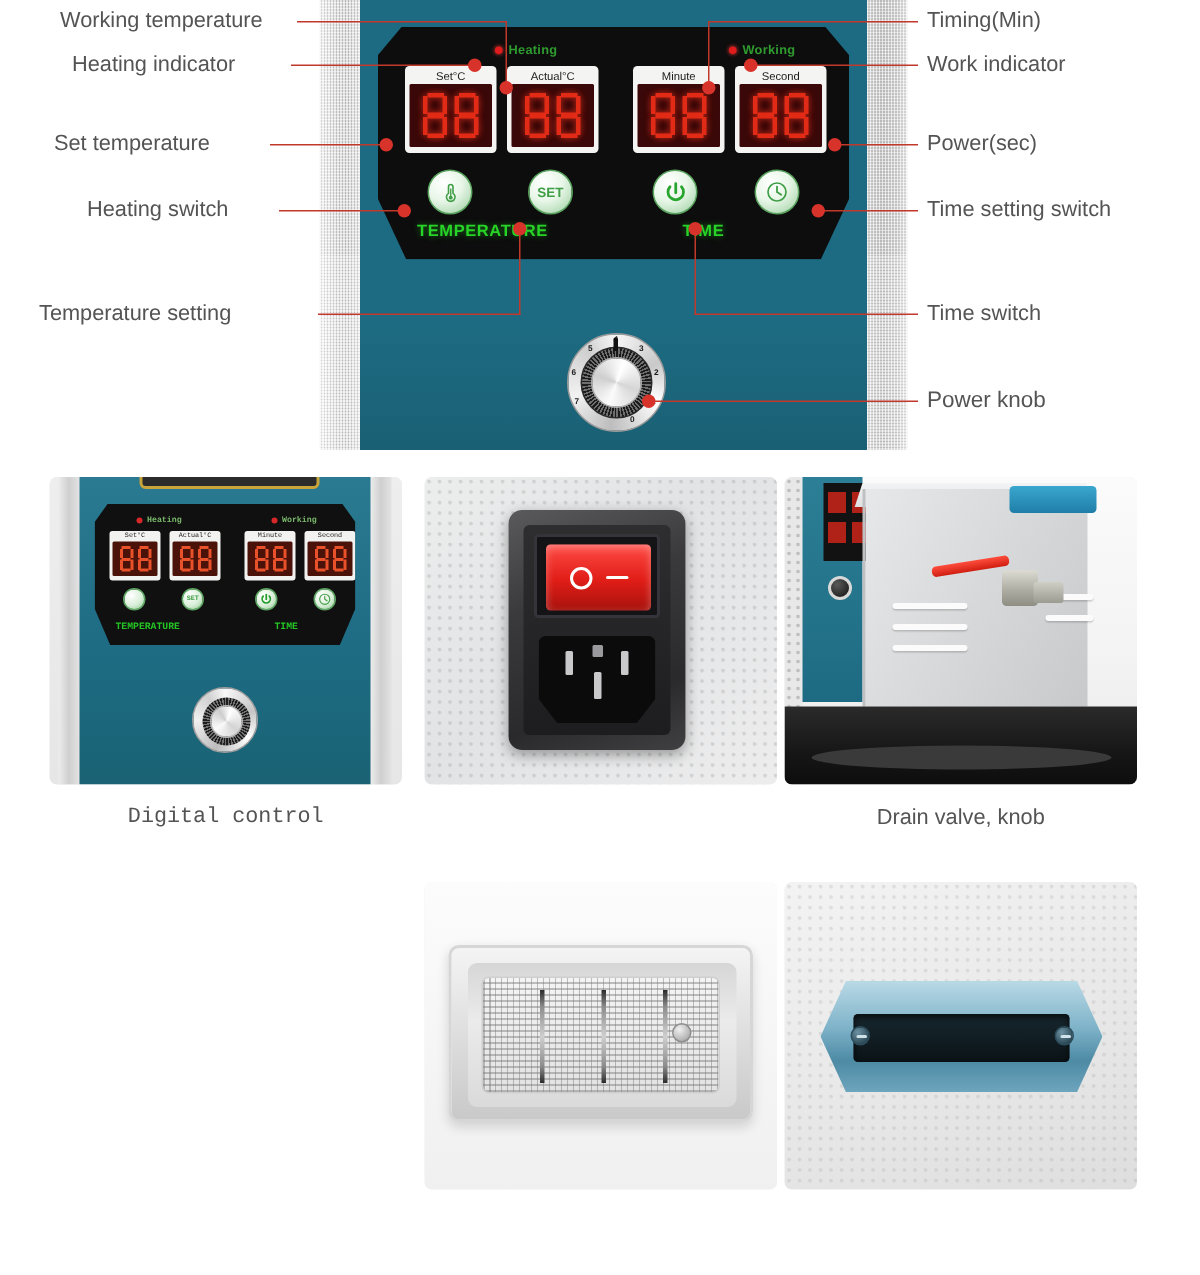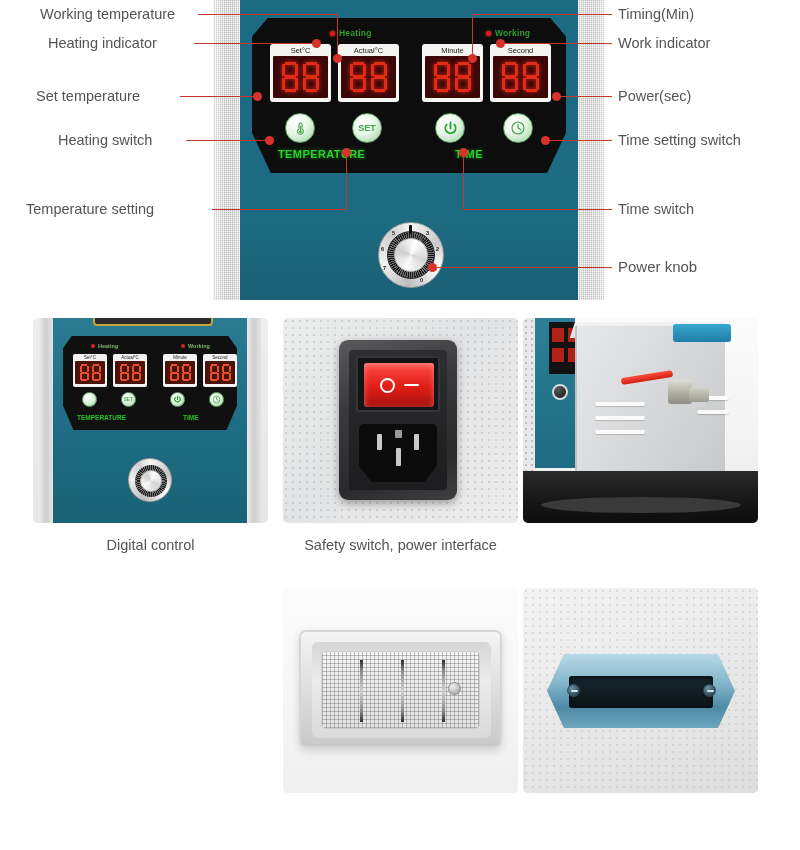--- a/index.html
+++ b/index.html
@@ -87,21 +87,21 @@
   .leader { position:absolute; background:#c0392b; }
   .leader-h { height:1.4px; }
   .leader-v { width:1.4px; }
   .dot-end { position:absolute; width:9px; height:9px; border-radius:50%; background:#d8332a; }
 
   
   .grid { position:absolute; left:0; width:800px; }
   .row-mid { top:318px; height:250px; }
   .row-bot { top:588px; height:255px; }
   .cell { position:absolute; width:235px; }
-  .c1 { left:33px; } .c2 { left:283px; } .c3 { left:523px; }
+  .c1 { left:33px;font-family:Liberation Mono, monospace; } .c2 { left:283px; } .c3 { left:523px; }
   .c1b { left:33px; } .c2b { left:283px; } .c3b { left:523px; }
   .photo { position:relative; width:235px; height:205px; border-radius:5px; overflow:hidden;
     background:#f1f1f1; }
   .caption { margin-top:14px; text-align:center; font-size:14.5px; color:#545454; }
 
   
   .mini-bg { position:absolute; inset:0; background:linear-gradient(180deg,#eeeeee,#e6e6e6); }
   .mini-side { position:absolute; top:0; width:14px; height:205px;
     background:linear-gradient(90deg,#ececec,#cfcfcf,#e3e3e3); }
   .mini-side-l { left:6px; } .mini-side-r { left:214px; }
@@ -629,21 +629,20 @@
             </div>
             <div class="sw-inlet">
               <i class="pin pin-top"></i>
               <i class="pin pin-l"></i>
               <i class="pin pin-r"></i>
               <i class="pin pin-g"></i>
             </div>
           </div>
         </div>
       </div>
-      <div class="caption">Safety switch, power interface</div>
     </div>
 
     <div class="cell c3">
       <div class="photo">
         <div class="dv-bg"></div>
         <div class="dv-dots"></div>
         <div class="dv-teal">
           <div class="dv-mini-black">
             <i class="dv-seg" style="left:3px;  top:6px;  width:12px; height:14px;"></i>
             <i class="dv-seg" style="left:19px; top:6px;  width:12px; height:14px;"></i>
@@ -661,20 +660,21 @@
           <i class="dv-vent" style="left:120px; top:84px; width:32px;"></i>
         </div>
         <div class="dv-handle"></div>
         <div class="dv-valve-lever"></div>
         <div class="dv-valve-body"></div>
         <div class="dv-valve-out"></div>
         <div class="dv-base">
           <div class="dv-base-rim"></div>
         </div>
       </div>
+      <div class="caption">Drain valve, knob</div>
     </div>
   </div>
 
   <div class="grid row-bot">
 
 
     <div class="cell c2b">
       <div class="photo">
         <div class="tk-bg"></div>
         <div class="tk-outer">

